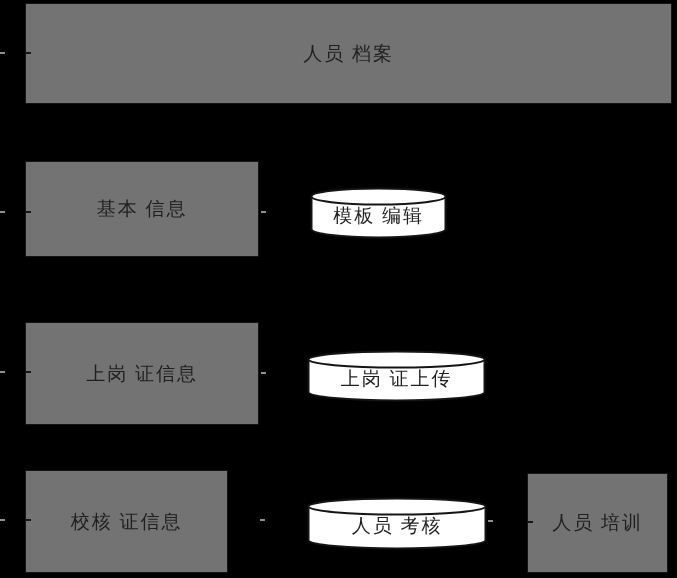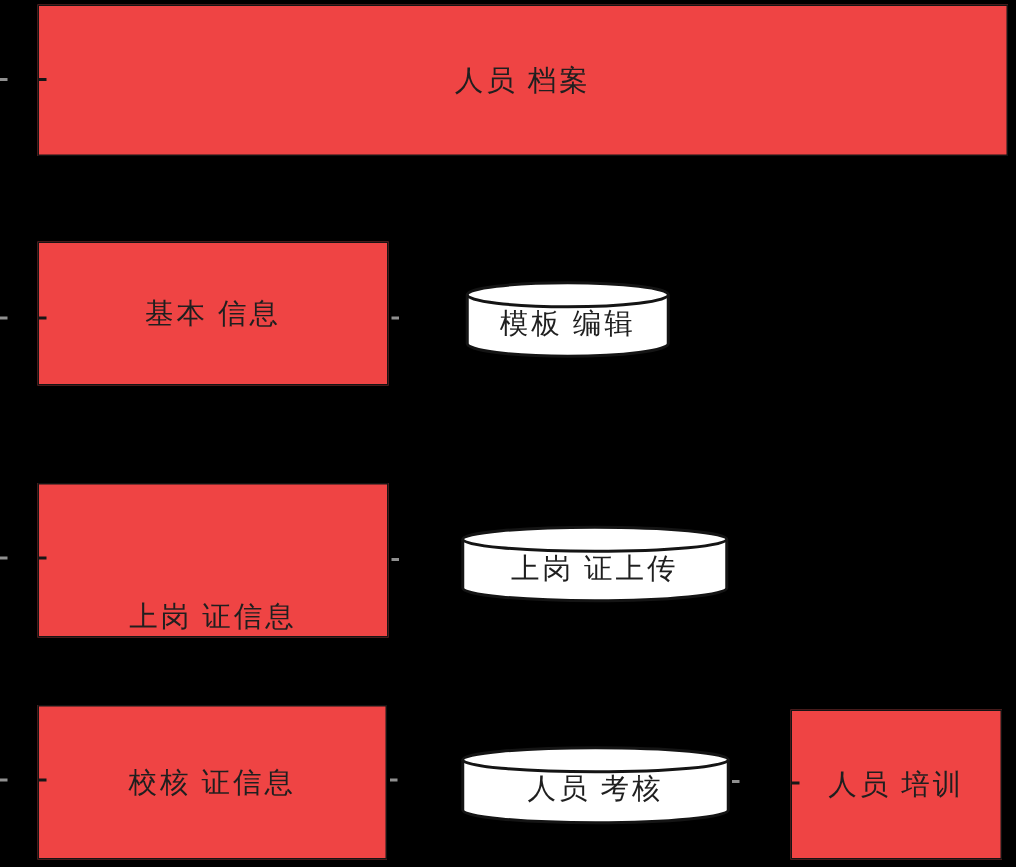--- a/index.html
+++ b/index.html
@@ -10,21 +10,21 @@
   .canvas {
     position: relative;
     width: 677px;
     height: 578px;
     background: #000000;
     overflow: hidden;
     font-family: "Liberation Serif", "DejaVu Serif", serif;
   }
   .node-rect {
     position: absolute;
-    background: #ef4444;
+    background: #737373;
     border: 1px solid #141414;
     box-sizing: border-box;
     display: flex;
     align-items: center;
     justify-content: center;
   }
   .node-cyl {
     position: absolute;
   }
   .node-cyl svg {
@@ -57,22 +57,22 @@
     width: 5px;
     height: 2px;
     z-index: 3;
   }
   .stub-dark  { background: #161616; }
   .stub-light { background: #8f8f8f; }
 
   
   .n-archive  { left: 25px;  top: 3px;   width: 647px; height: 101px; }
   .n-basic    { left: 25px;  top: 161px; width: 234px; height: 96px; }
-  .n-permit   { left: 25px;  top: 322px; width: 234px; height: 103px; align-items: flex-end; }
-  .n-check    { left: 25px;  top: 470px; width: 233px; height: 103px; }
+  .n-permit   { left: 25px;  top: 322px; width: 234px; height: 103px; }
+  .n-check    { left: 25px;  top: 470px; width: 203px; height: 103px; }
   .n-training { left: 527px; top: 473px; width: 141px; height: 100px; }
   .n-template { left: 310px; top: 187px; width: 137px; height: 52px; text-align: center; }
   .n-upload   { left: 307px; top: 350px; width: 179px; height: 52px; }
   .n-assess   { left: 307px; top: 497px; width: 180px; height: 53px; }
 </style>
 </head>
 <body>
 
 <div class="canvas">
 

